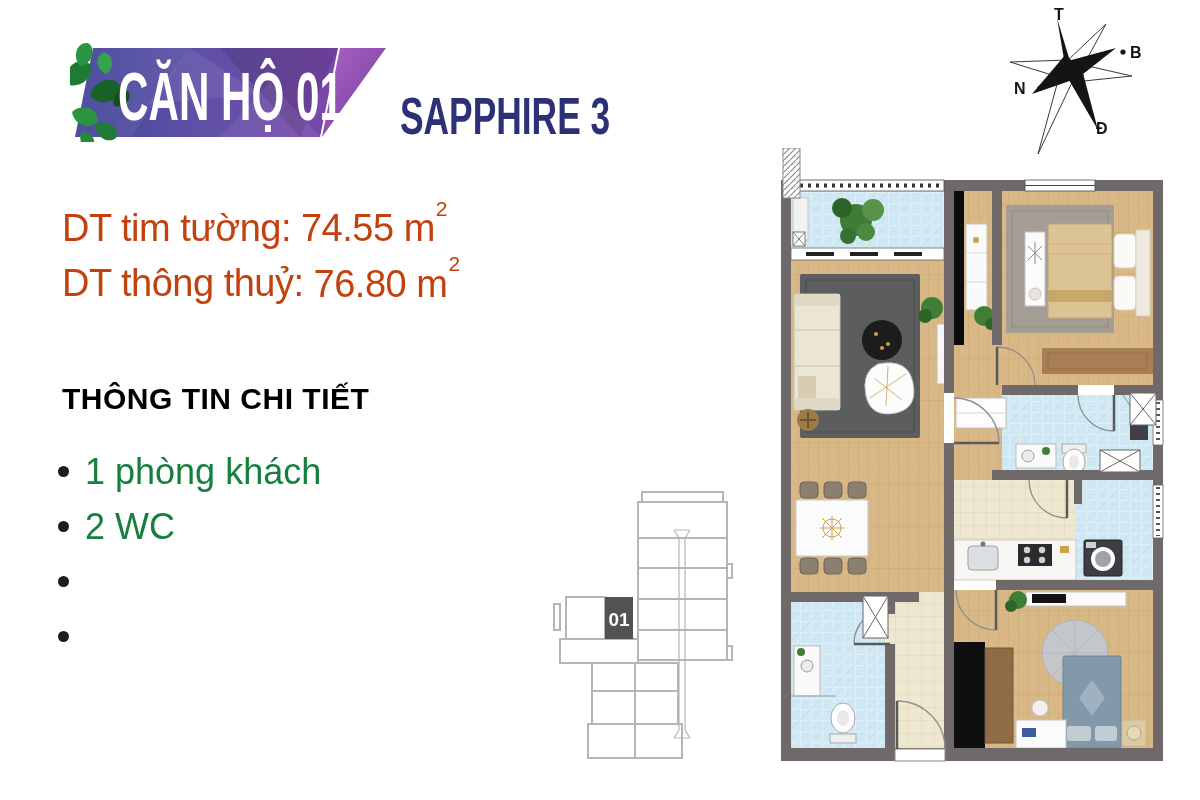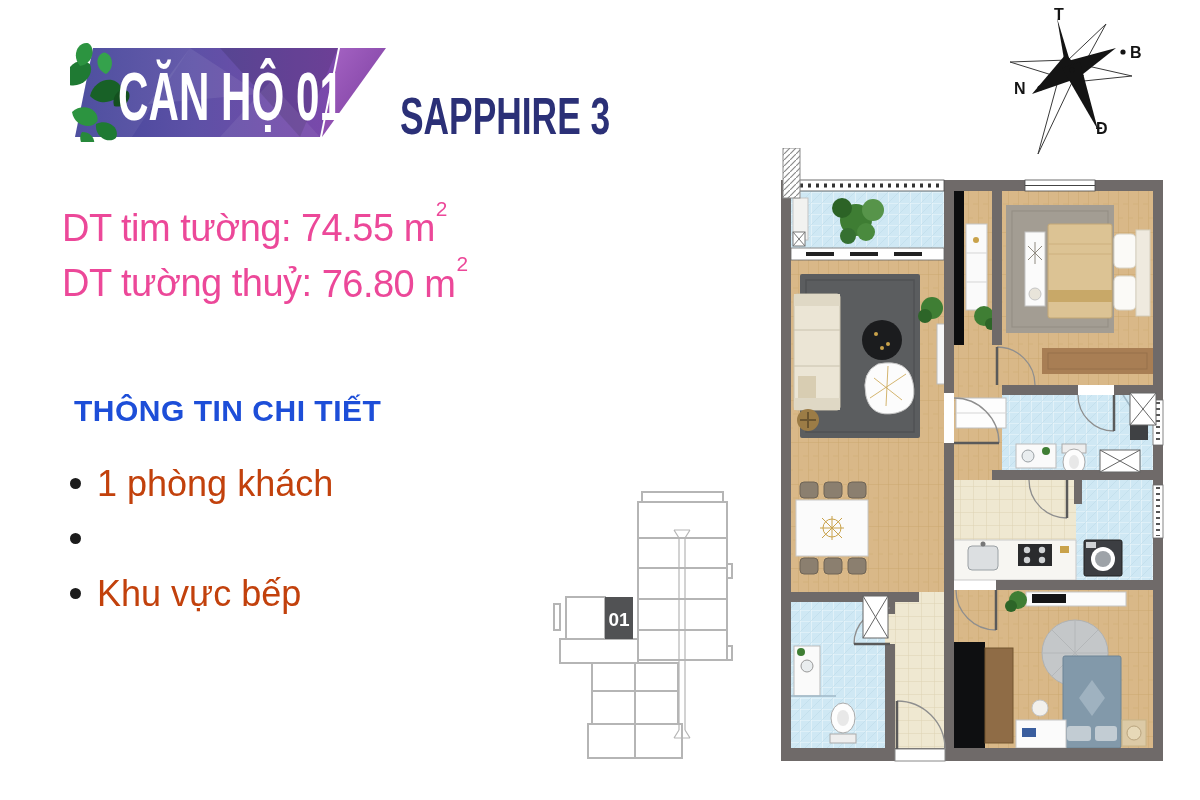--- a/index.html
+++ b/index.html
@@ -1,25 +1,25 @@
 <!DOCTYPE html>
 <html><head>
 <meta charset="utf-8">
 <style>
   html,body{margin:0;padding:0;background:#ffffff;}
   .page{position:relative;width:1200px;height:800px;background:#ffffff;overflow:hidden;
         font-family:"Liberation Sans","DejaVu Sans",sans-serif;}
   .abs{position:absolute;}
   
-  .area-info{left:62px;top:196px;font-size:38px;color:#ec4899;line-height:48px;letter-spacing:-0.5px;}
+  .area-info{left:62px;top:196px;font-size:38px;color:#c2410c;line-height:48px;letter-spacing:-0.5px;}
   .area-line .lbl{margin-right:10px;}
   .area-line sup{font-size:0.55em;position:relative;top:-0.55em;margin-left:1px;}
   
-  .details-heading{left:62px;top:382px;margin:12px;font-size:30px;font-weight:800;color:#1d4ed8;letter-spacing:0.5px;}
-  .details-list{left:58px;top:444px;margin:12px;padding:0;list-style:none;font-size:36px;color:#c2410c;}
+  .details-heading{left:62px;top:382px;margin:0;font-size:30px;font-weight:800;color:#000000;letter-spacing:0.5px;}
+  .details-list{left:58px;top:444px;margin:0;padding:0;list-style:none;font-size:36px;color:#15803d;}
   .details-list li{height:55px;display:flex;align-items:center;}
   .dot{width:11px;height:11px;border-radius:50%;background:#1c1c1c;margin-right:16px;flex:0 0 auto;}
   svg text{font-family:"Liberation Sans","DejaVu Sans",sans-serif;}
 </style>
 </head>
 <body>
 
 <div class="page">
 
   <svg class="abs" style="left:70px;top:42px" width="540" height="100" viewBox="0 0 540 100">
@@ -59,36 +59,39 @@
     <g transform="translate(330,92) scale(0.68,1)">
       <text font-size="52" font-weight="bold" fill="#2b3077">SAPPHIRE 3</text>
     </g>
   </svg>
 
   <div class="abs area-info">
     <div class="area-line">
       <span class="lbl">DT tim tường:</span><span class="val">74.55 m</span><sup>2</sup>
     </div>
     <div class="area-line">
-      <span class="lbl">DT tường thuỷ:</span><span class="val">76.80 m</span><sup>2</sup>
+      <span class="lbl">DT thông thuỷ:</span><span class="val">76.80 m</span><sup>2</sup>
     </div>
   </div>
 
   <h2 class="abs details-heading">THÔNG TIN CHI TIẾT</h2>
   <ul class="abs details-list">
     <li>
         <span class="dot"></span>
         <span>1 phòng khách</span>
       </li>
     <li>
         <span class="dot"></span>
+        <span>2 WC</span>
       </li>
     <li>
         <span class="dot"></span>
-        <span>Khu vực bếp</span>
+      </li>
+    <li>
+        <span class="dot"></span>
       </li>
   </ul>
 
   <svg class="abs" style="left:538px;top:480px" width="230" height="312" viewBox="0 0 230 312">
     <g fill="#ffffff" stroke="#b5b5b5" stroke-width="2">
       <rect x="104" y="12" width="81" height="10"></rect>
       <rect x="100" y="22" width="89" height="158"></rect>
       <path d="M100,58 H189 M100,88 H189 M100,119 H189 M100,150 H189" fill="none"></path>
       <rect x="28" y="117" width="39" height="42"></rect>
       <rect x="22" y="159" width="78" height="24"></rect>

